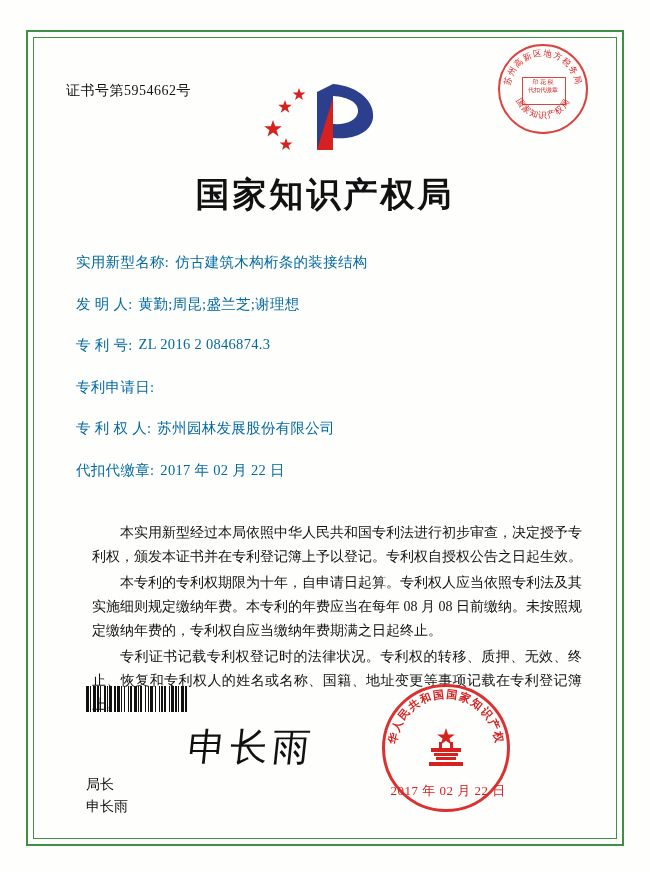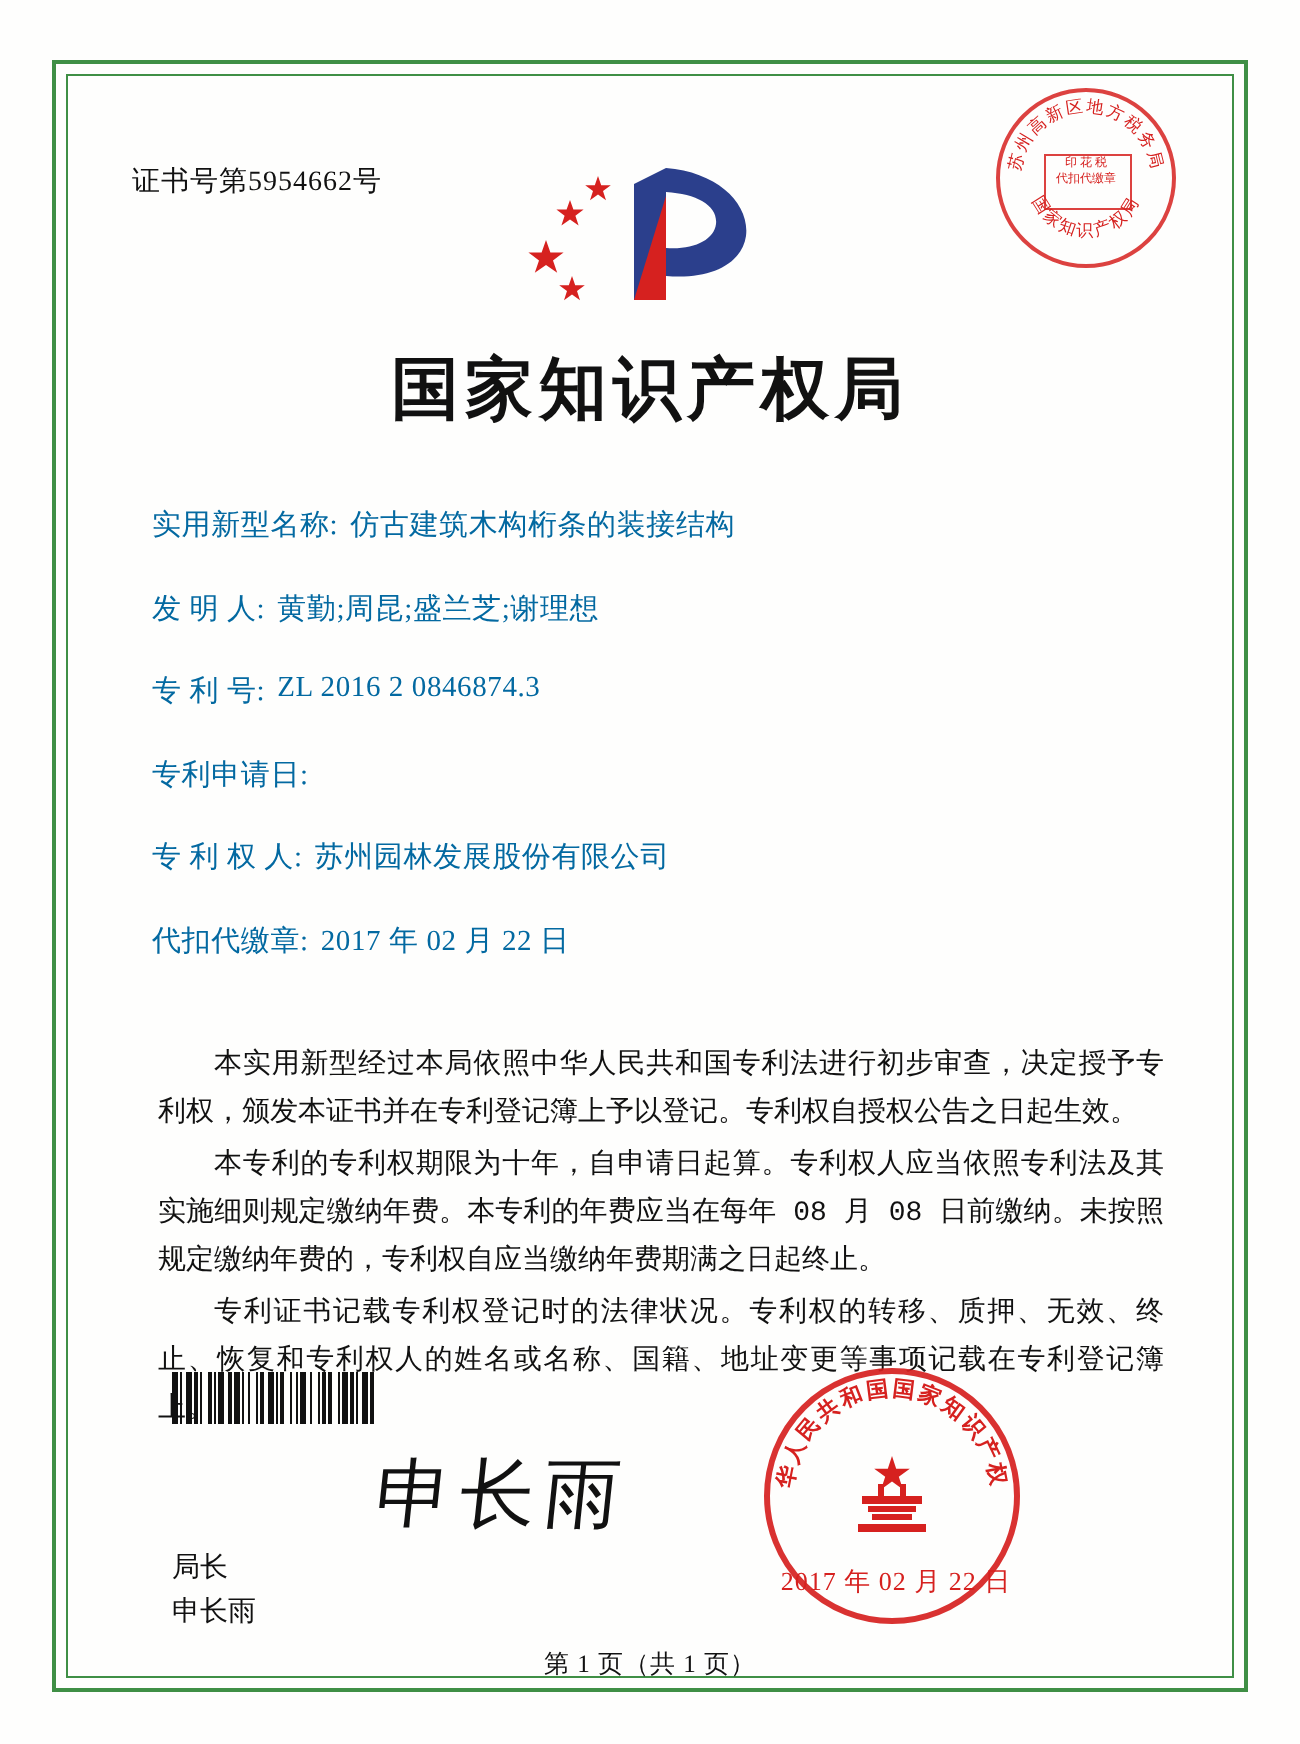--- a/index.html
+++ b/index.html
@@ -143,23 +143,22 @@
     position: absolute;
     left: 76px;
     right: 68px;
     top: 521px;
     font-size: 14px;
     line-height: 24px;
     text-align: justify;
     color: #111;
   }
   .body-text p {
-    margin: 0 0 2px 3px;
+    margin: 0 0 2px 16px;
     text-indent: 2em;
-    font-family: Liberation Mono, monospace;
   }
 
   
   .barcode {
     position: absolute;
     left: 86px;
     top: 686px;
     width: 170px;
     height: 26px;
   }
@@ -339,15 +338,14 @@
         <rect x="11" y="27" width="24" height="3"></rect>
         <rect x="13" y="31" width="20" height="3"></rect>
         <rect x="6" y="36" width="34" height="4"></rect>
         <rect x="16" y="16" width="3" height="6"></rect>
         <rect x="27" y="16" width="3" height="6"></rect>
       </g>
     </svg>
   </div>
   <div class="stamp-date">2017 年 02 月 22 日</div>
 
-  <div class="footer">第 1 页（共 1 页）</div>
 
 </div>
 
 </body></html>

